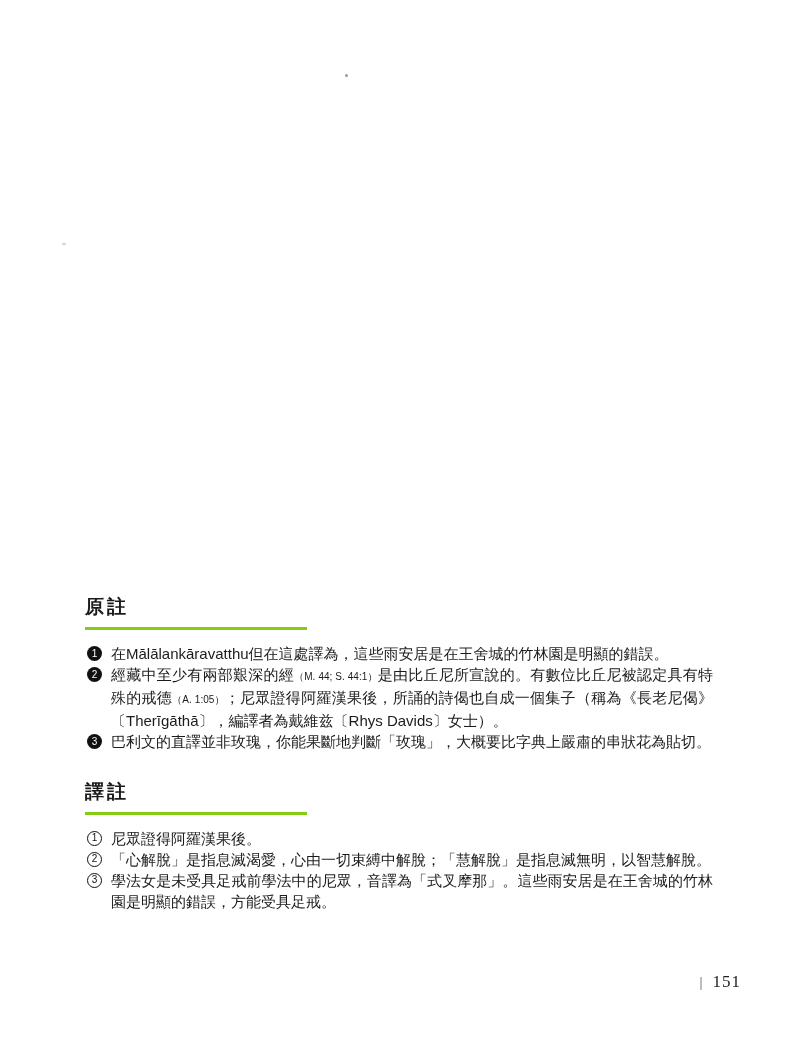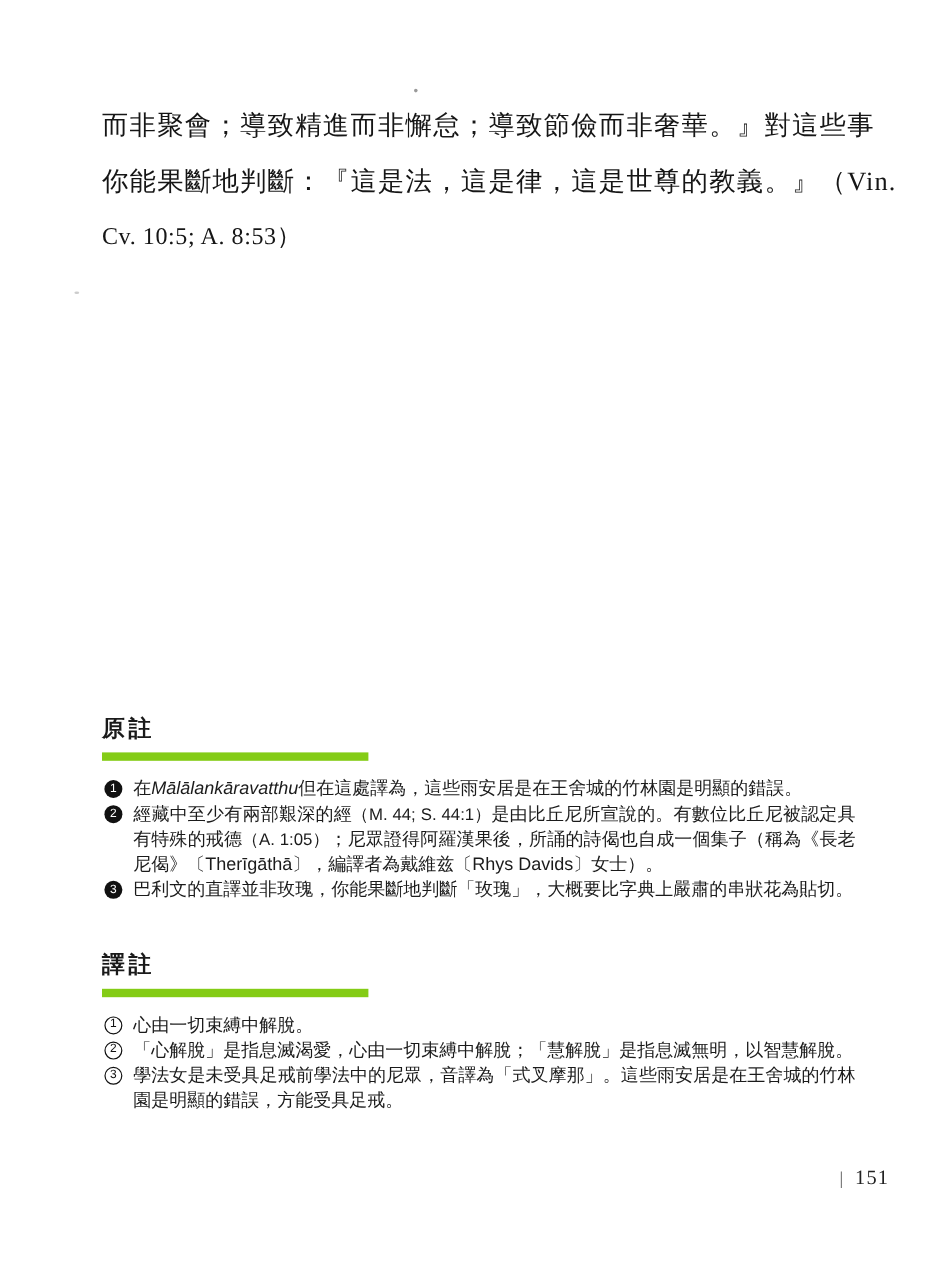--- a/index.html
+++ b/index.html
@@ -31,24 +31,24 @@
     text-align:left;
     text-align-last:left;
     letter-spacing:0.5px;
     white-space:normal;
   }
   
   .sections{
     position:absolute;
     left:85px; top:594px; width:628px;
   }
-  .section + .section{ margin-top:39px; }
+  .section + .section{ margin-top:27px; }
   .section-heading-wrap{
     width:222px;
-    border-bottom:7px solid #84cc16;
+    border-bottom:3px solid #84cc16;
     padding-bottom:7px;
   }
   .section-heading{
     font-size:19px;
     font-weight:600;
     letter-spacing:3px;
     font-family:"Liberation Serif","DejaVu Serif",serif;
     color:#1a1a1a;
   }
   .note-items{ margin-top:13px; }
@@ -67,22 +67,22 @@
     border-radius:50%;
     font-size:10px;
     line-height:15px;
     text-align:center;
     font-family:"Liberation Sans","DejaVu Sans",sans-serif;
     box-sizing:border-box;
   }
   .note-marker.filled{ background:#111; color:#fff; }
   .note-marker.outline{ border:1.2px solid #111; color:#111; line-height:12.5px; }
   .note-text{ flex:1 1 auto; text-align:justify; }
-  .note-text .it{ font-style:italic; }
-  .note-text .small{ font-size:14px; letter-spacing:0; }
+  .note-text .it{ }
+  .note-text .small{ font-size:10px; letter-spacing:0; }
   
   .footer{
     position:absolute;
     right:51px; top:972px;
     font-family:"Liberation Serif","DejaVu Serif",serif;
     font-size:17px;
     color:#222;
     letter-spacing:1px;
   }
   .footer .sep{ color:#555; font-weight:300; margin-right:9px; font-size:15px; }
@@ -93,25 +93,20 @@
   .artifact.a2{ left:62px; top:243px; width:4px; height:2px; opacity:.5; }
 </style>
 </head>
 <body>
 
 <div class="page">
 
   <div class="artifact a1"></div>
   <div class="artifact a2"></div>
 
-  <div class="main-paragraph">
-      <div class="body-line">而非聚會；導致精進而非懈怠；導致節儉而非奢華。』對這些事</div>
-      <div class="body-line">你能果斷地判斷：『這是法，這是律，這是世尊的教義。』（Vin.</div>
-      <div class="body-line latin">Cv. 10:5; A. 8:53）</div>
-    </div>
 
   <div class="sections">
       <div class="section">
         <div class="section-heading-wrap">
           <div class="section-heading">原註</div>
         </div>
         <div class="note-items">
           <div class="note-item">
             <span class="note-marker filled">1</span>
             <span class="note-text"><span>在</span><span class="it">Mālālankāravatthu</span><span>但在這處譯為，這些雨安居是在王舍城的竹林園是明顯的錯誤。</span></span>
@@ -126,21 +121,21 @@
           </div>
         </div>
       </div>
       <div class="section">
         <div class="section-heading-wrap">
           <div class="section-heading">譯註</div>
         </div>
         <div class="note-items">
           <div class="note-item">
             <span class="note-marker outline">1</span>
-            <span class="note-text"><span>心由一切束縛中解脫。</span></span>
+            <span class="note-text"><span>尼眾證得阿羅漢果後。</span></span>
           </div>
           <div class="note-item">
             <span class="note-marker outline">2</span>
             <span class="note-text"><span>「心解脫」是指息滅渴愛，心由一切束縛中解脫；「慧解脫」是指息滅無明，以智慧解脫。</span></span>
           </div>
           <div class="note-item">
             <span class="note-marker outline">3</span>
             <span class="note-text"><span>學法女是未受具足戒前學法中的尼眾，音譯為「式叉摩那」。這些雨安居是在王舍城的竹林園是明顯的錯誤，方能受具足戒。</span></span>
           </div>
         </div>

